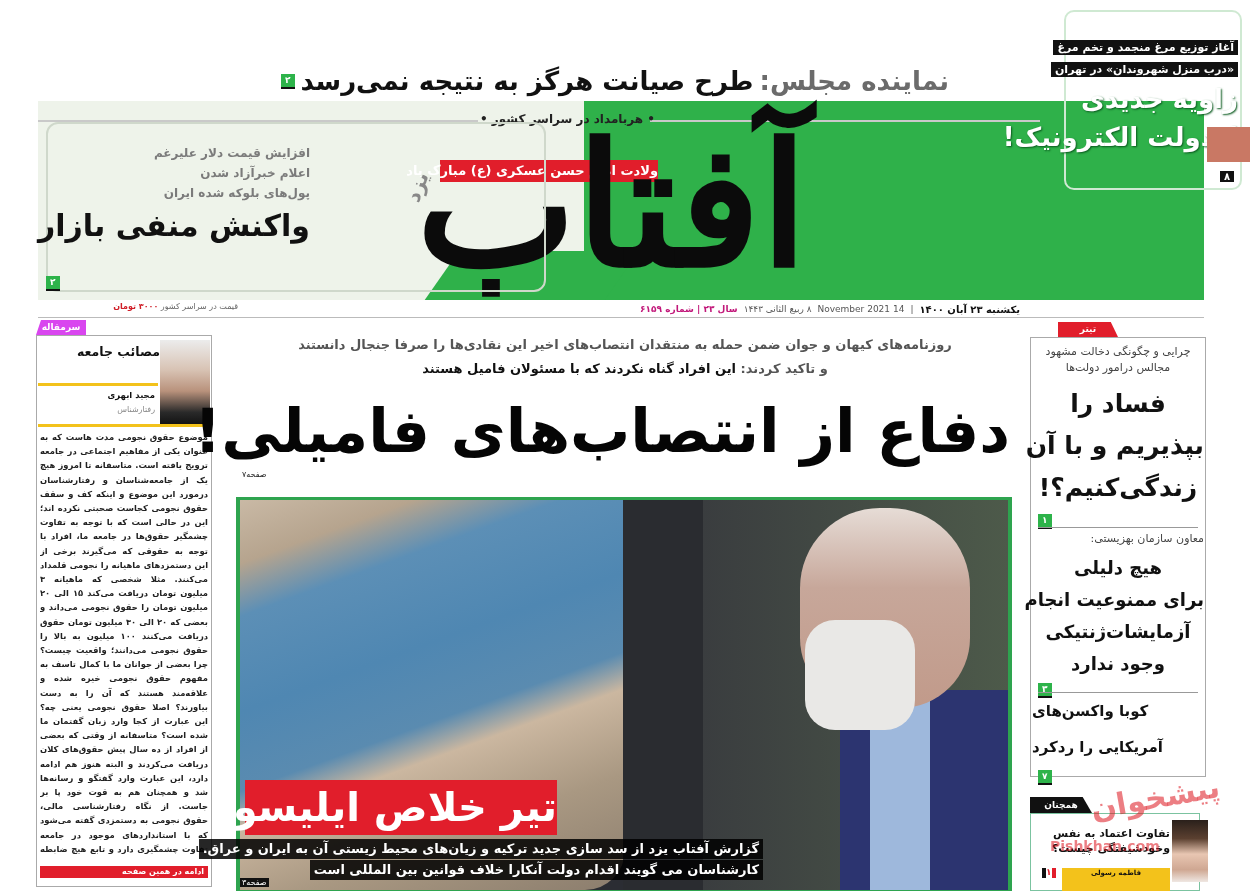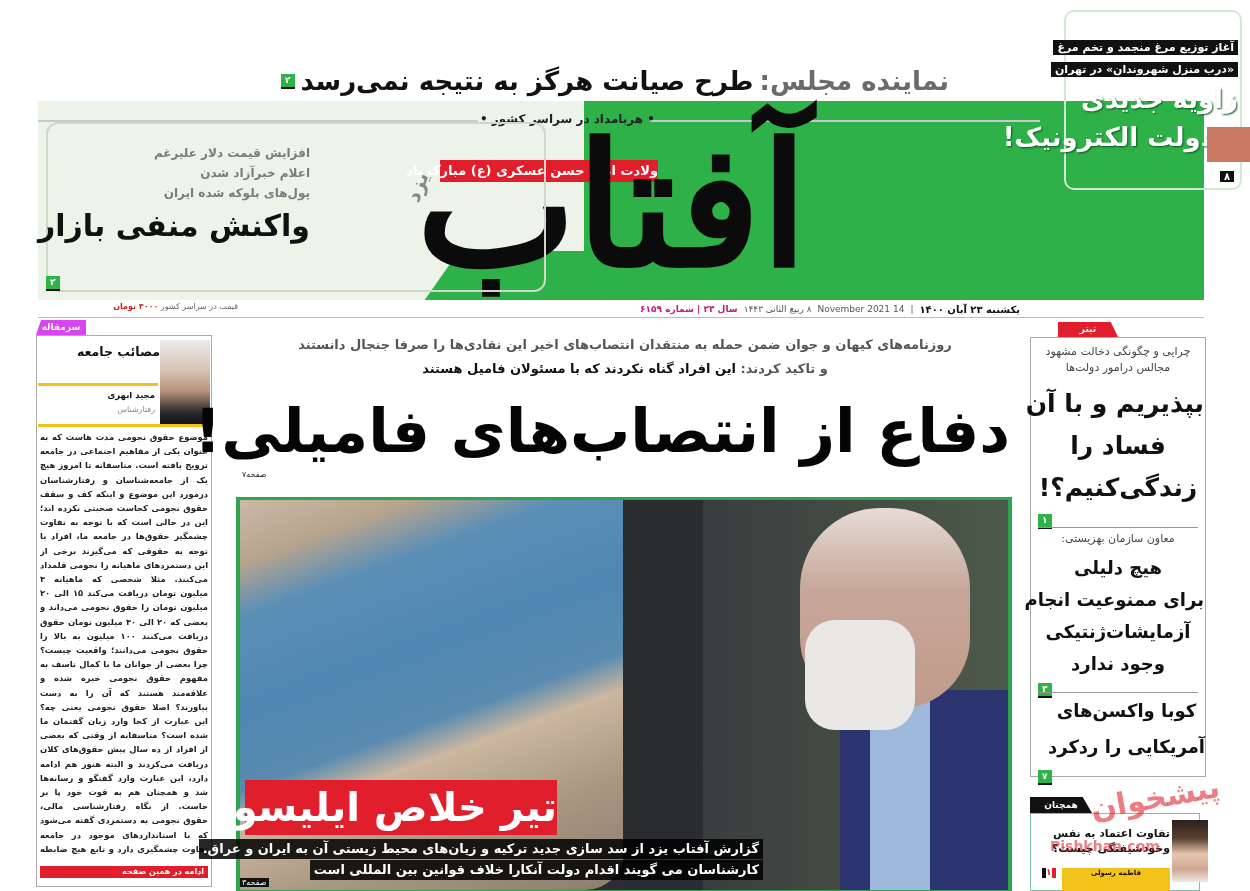--- a/index.html
+++ b/index.html
@@ -83,25 +83,25 @@
   .caption .line { display: inline-block; background: rgba(0,0,0,0.85); color: #fff; font-size: 13px; font-weight: bold; line-height: 20px; padding: 0 4px; white-space: nowrap; }
   .page-ref-3 { left: 240px; top: 878px; font-size: 8px; color: #fff; background: #111; padding: 0 2px; }
 
   
   .tz-tab { left: 1058px; top: 322px; width: 60px; height: 15px; background: #e11e2b; color: #fff; font-size: 9px; font-weight: bold; text-align: center; line-height: 15px; clip-path: polygon(0 0, 88% 0, 100% 100%, 0 100%); }
   .rc-box { left: 1030px; top: 337px; width: 176px; height: 440px; border: 1px solid #aaa; }
   .rc-kicker1 { left: 1032px; top: 344px; width: 172px; text-align: center; font-size: 11px; color: #444; line-height: 16px; }
   .rc-title1 { left: 1032px; top: 383px; width: 172px; text-align: center; font-size: 25px; font-weight: bold; line-height: 42px; color: #111; white-space: nowrap; }
   .rc-badge1 { left: 1038px; top: 514px; }
   .rc-rule { left: 1038px; top: 527px; width: 160px; height: 1px; background: #999; }
-  .rc-kicker2 { left: 1032px; top: 532px; width: 172px; text-align: center; font-size: 11px; color: #444; }
+  .rc-kicker2 { left: 1032px; top: 532px; width: 172px; font-size: 11px; color: #444; }
   .rc-title2 { left: 1032px; top: 552px; width: 172px; text-align: center; font-size: 18px; font-weight: bold; line-height: 32px; color: #111; white-space: nowrap; }
   .rc-badge2 { left: 1038px; top: 683px; }
   .rc-rule2 { left: 1038px; top: 692px; width: 160px; height: 1px; background: #999; }
-  .rc-title3 { left: 1032px; top: 693px; width: 189px; text-align: center; font-size: 18px; font-weight: bold; line-height: 36px; color: #111; white-space: nowrap; }
+  .rc-title3 { left: 1032px; top: 693px; width: 189px; text-align: left; font-size: 15px; font-weight: bold; line-height: 36px; color: #111; white-space: nowrap; }
   .rc-badge3 { left: 1038px; top: 770px; }
 
   .note-tab { left: 1030px; top: 797px; width: 62px; height: 16px; background: #111; color: #fff; font-size: 9px; font-weight: bold; text-align: center; line-height: 16px; clip-path: polygon(0 0, 85% 0, 100% 100%, 0 100%); }
   .note-box { left: 1030px; top: 813px; width: 170px; height: 78px; border: 1px solid #7bc3a0; }
   .note-photo { left: 1172px; top: 820px; width: 36px; height: 62px; background: linear-gradient(180deg,#2a201b 0%,#5b4030 30%,#e8c6b2 55%,#cfa792 80%,#efe7e2 100%); }
   .note-title { left: 1040px; top: 826px; width: 130px; text-align: right; font-size: 11px; font-weight: bold; line-height: 15px; color: #111; }
   .note-bar { left: 1062px; top: 868px; width: 108px; height: 23px; background: #f3c21b; font-size: 7px; text-align: center; line-height: 10px; font-weight: bold; }
   .note-pg { left: 1040px; top: 867px; font-size: 9px; color: #e11e2b; font-weight: bold; }
   .note-pg .blk { display: inline-block; width: 4px; height: 10px; background: #111; vertical-align: middle; margin-left: 2px; }
   .note-pg .red { display: inline-block; width: 4px; height: 10px; background: #e11e2b; vertical-align: middle; margin-right: 2px; }
@@ -204,22 +204,22 @@
 <div class="abs page-ref-3">صفحه۳</div>
 
 <div class="abs tz-tab">تیتر</div>
 <div class="abs rc-box"></div>
 
 <div class="abs rc-kicker1">
   <div>چرایی و چگونگی دخالت مشهود</div>
   <div>مجالس درامور دولت‌ها</div>
 </div>
 <div class="abs rc-title1">
+  <div>فساد را</div>
   <div>بپذیریم و با آن</div>
-  <div>فساد را</div>
   <div>زندگی‌کنیم؟!</div>
 </div>
 <span class="abs page-badge rc-badge1">۱</span>
 <div class="abs rc-rule"></div>
 
 <div class="abs rc-kicker2">معاون سازمان بهزیستی:</div>
 <div class="abs rc-title2">
   <div>هیچ دلیلی</div>
   <div>برای ممنوعیت انجام</div>
   <div>آزمایشات‌ژنتیکی</div>

